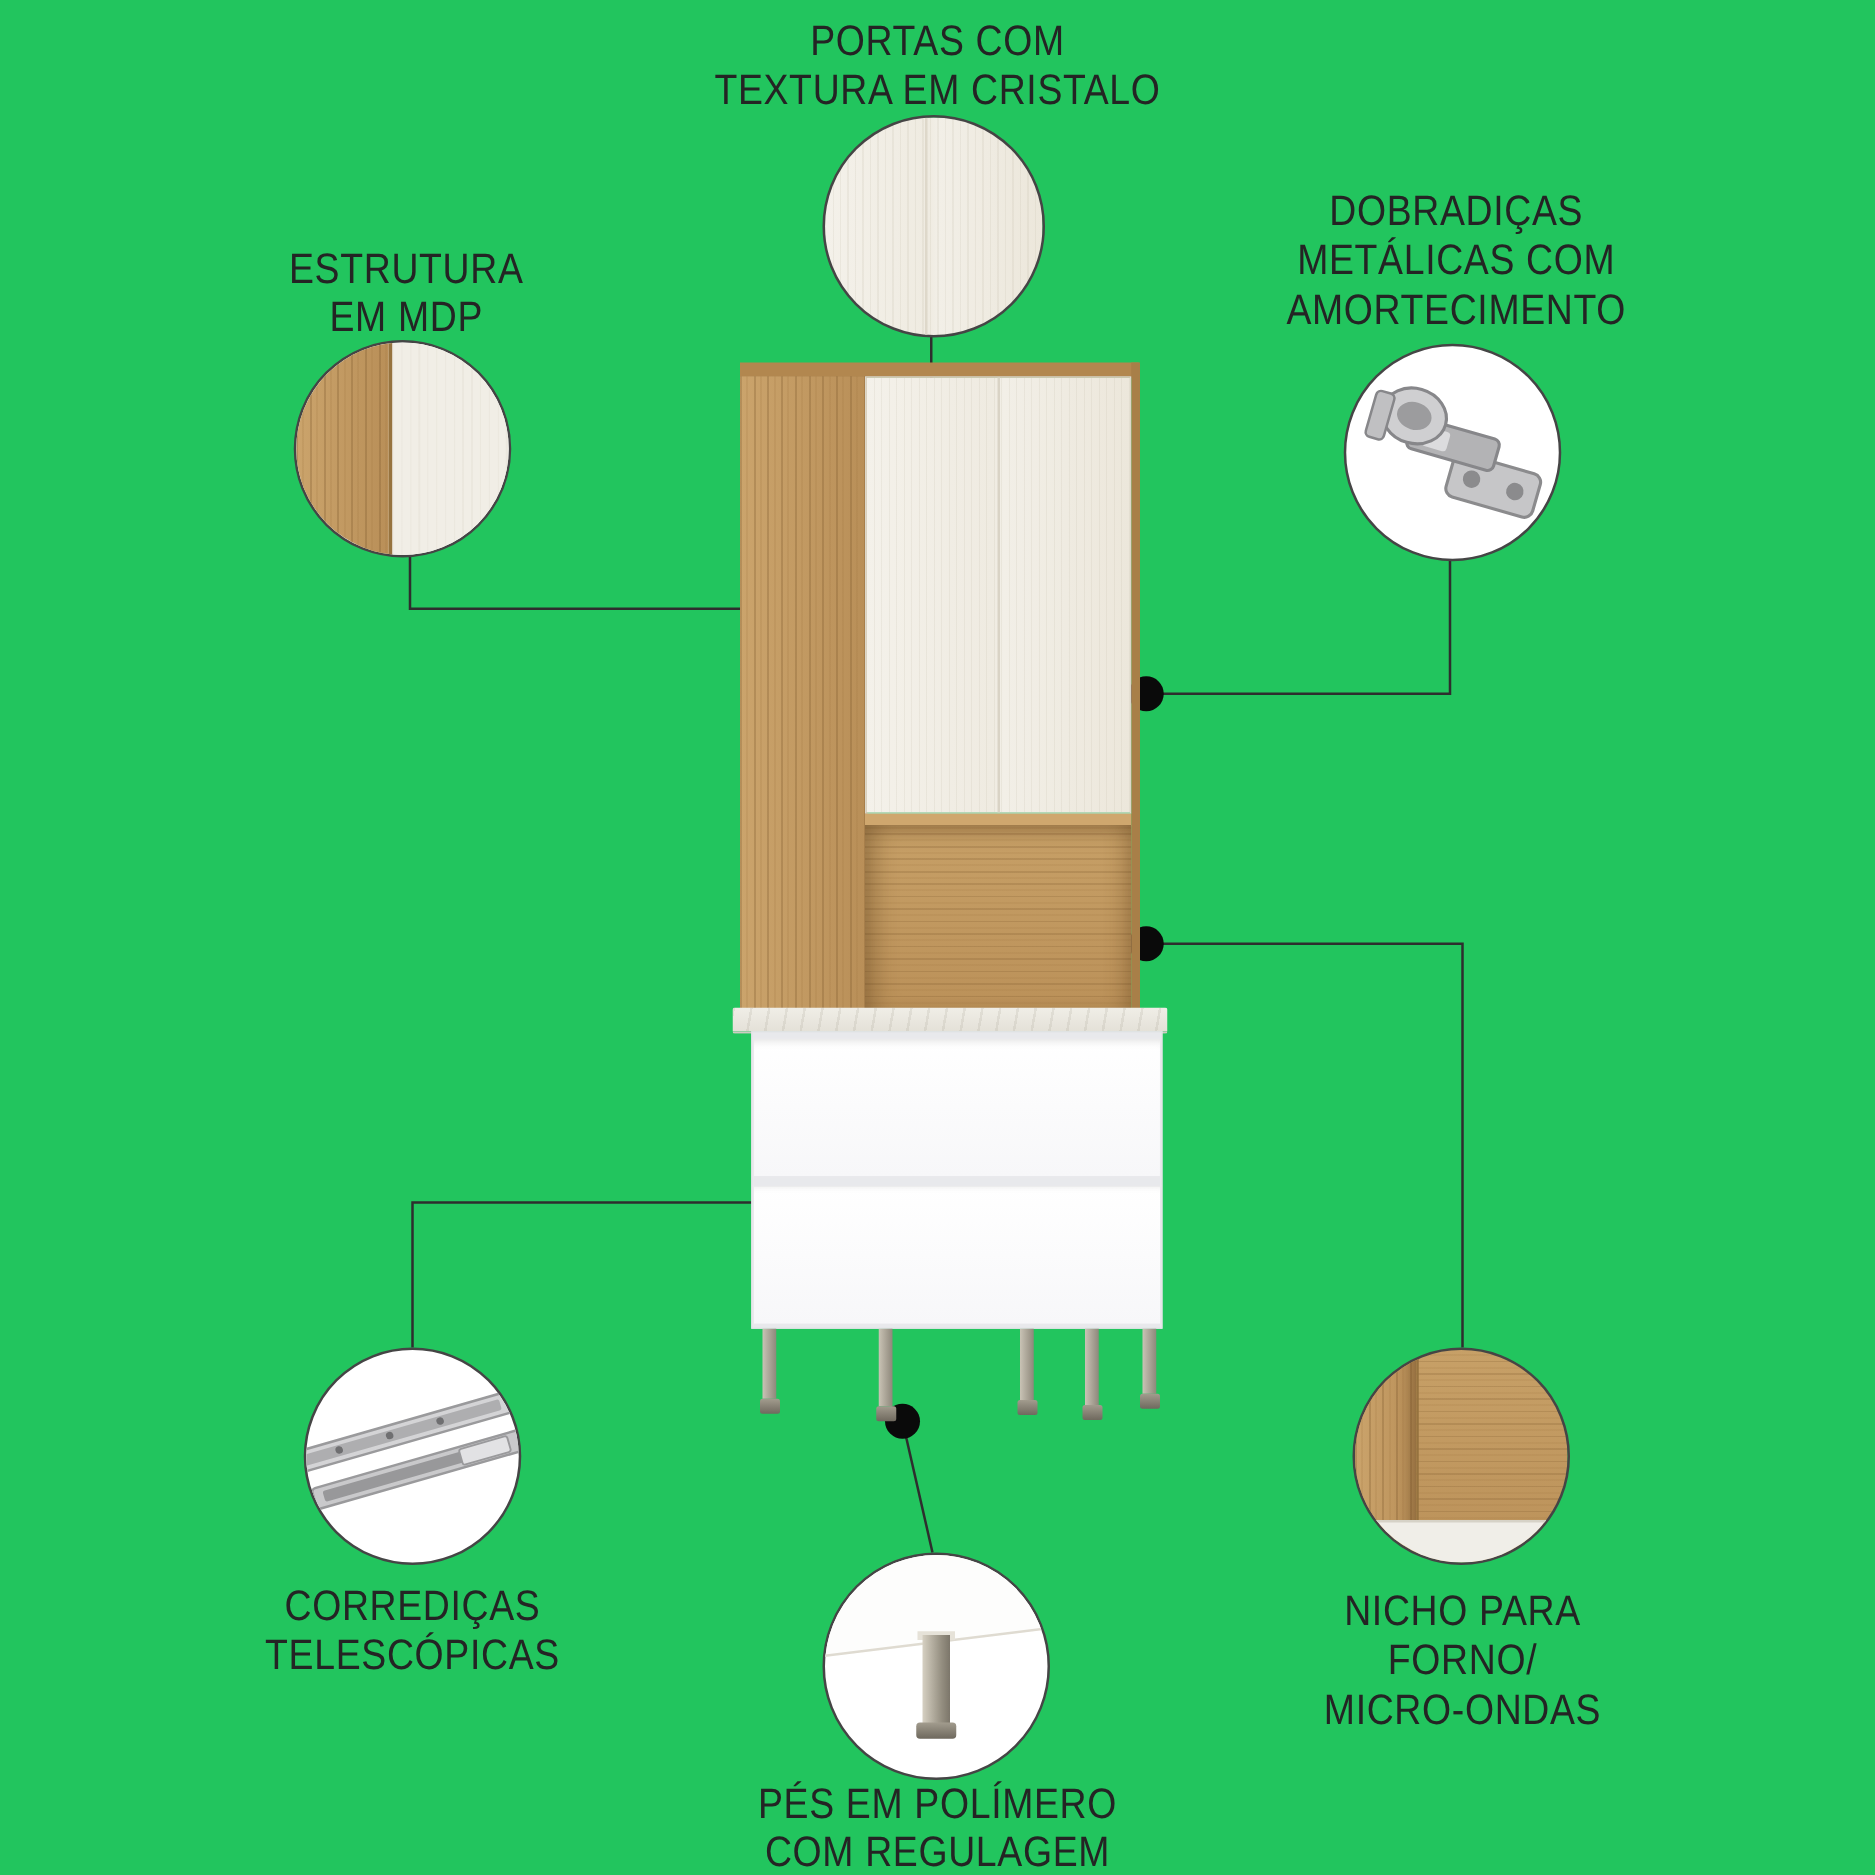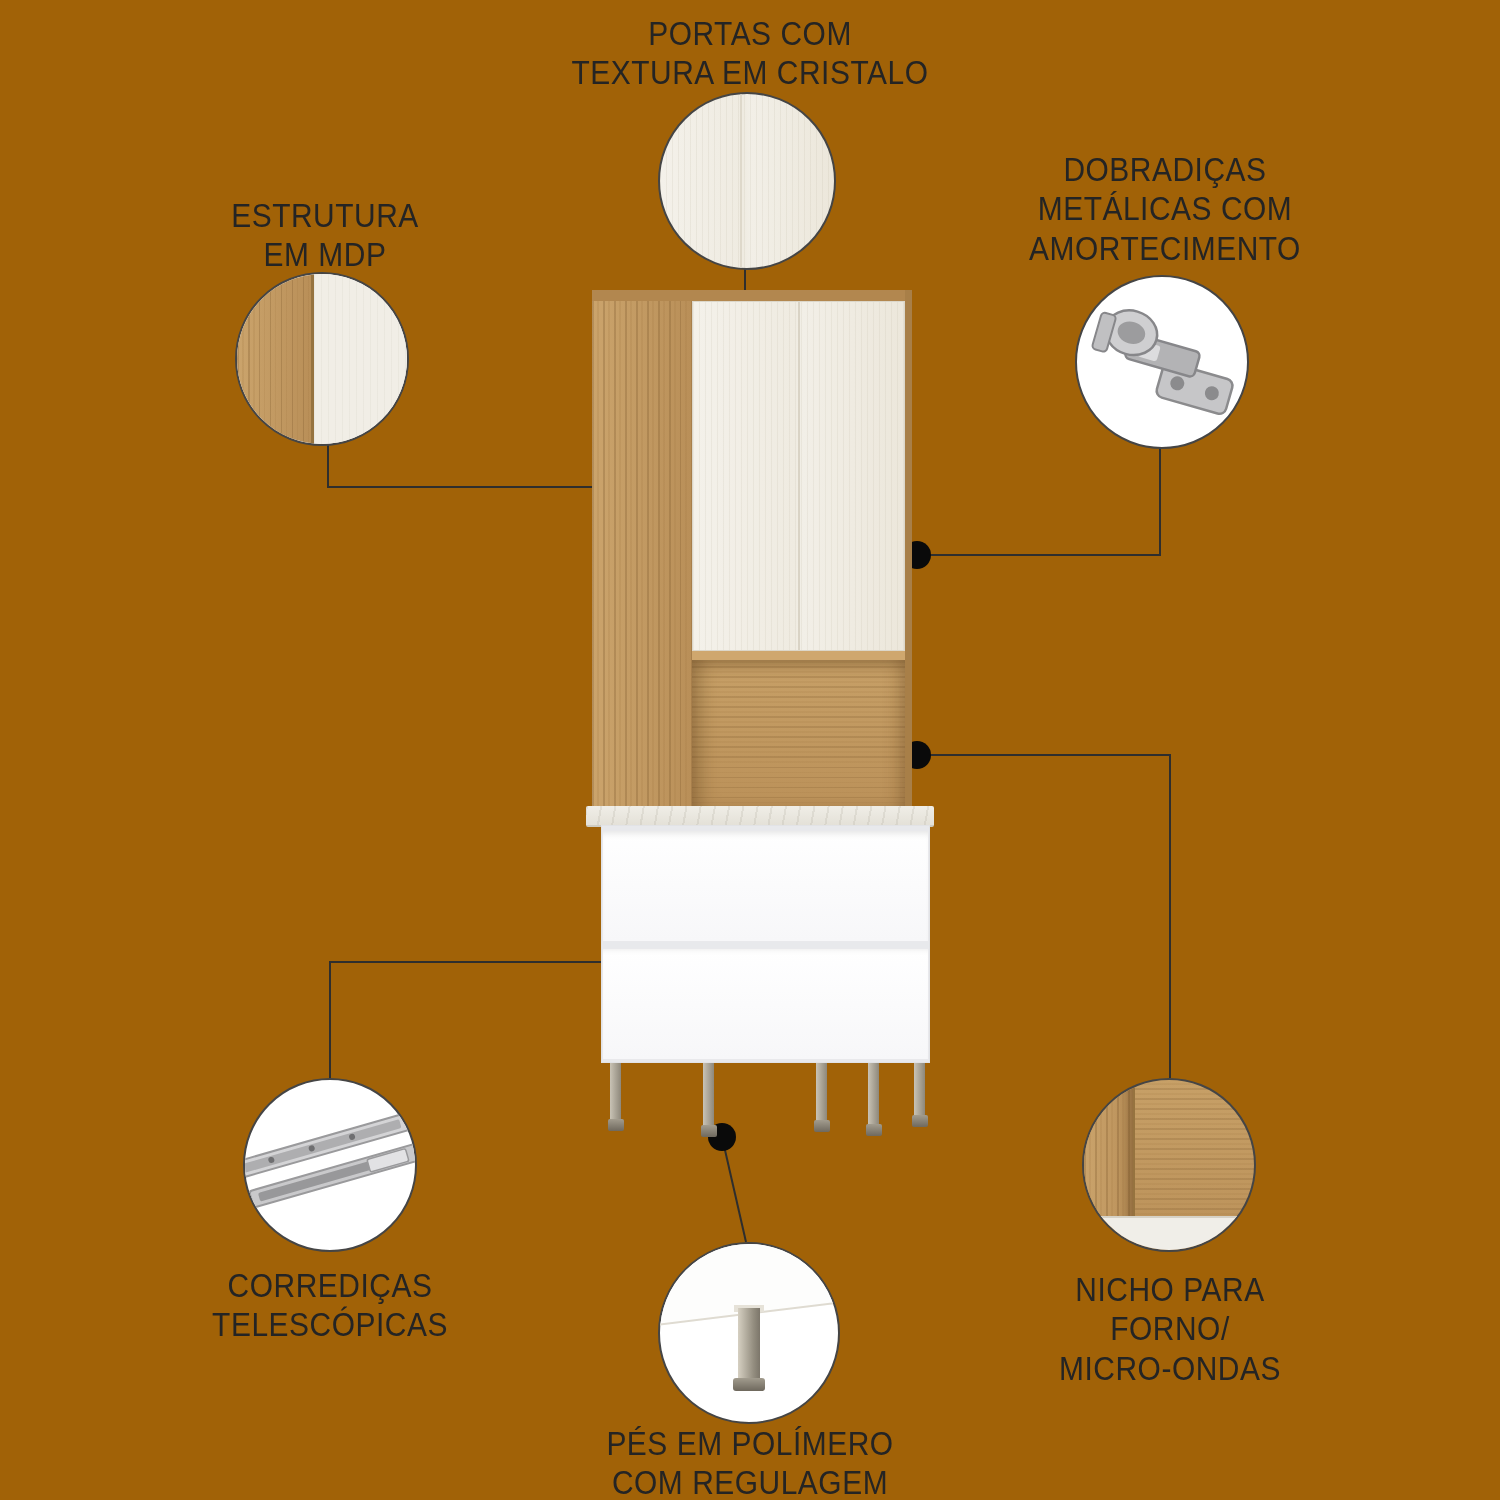--- a/index.html
+++ b/index.html
@@ -1,16 +1,16 @@
 <!DOCTYPE html>
 <html><head>
 <meta charset="utf-8">
 <style>
   html,body{margin:0;padding:0;background:#ffffff;}
-  .canvas{position:relative;width:1500px;height:1500px;background:#a16207;overflow:hidden;
+  .canvas{position:relative;width:1500px;height:1500px;background:#22c55e;overflow:hidden;
           font-family:"Liberation Sans",sans-serif;color:#242424;}
 
   
   .label{position:absolute;font-size:34px;line-height:1.16;letter-spacing:.6px;
          text-align:center;white-space:pre-line;font-weight:400;color:#242424;
          transform:scaleX(.88);}
 
   
   .circle{position:absolute;border:2px solid #454545;border-radius:50%;overflow:hidden;background:#fff;}
   .circle svg{display:block;width:100%;height:100%;}

